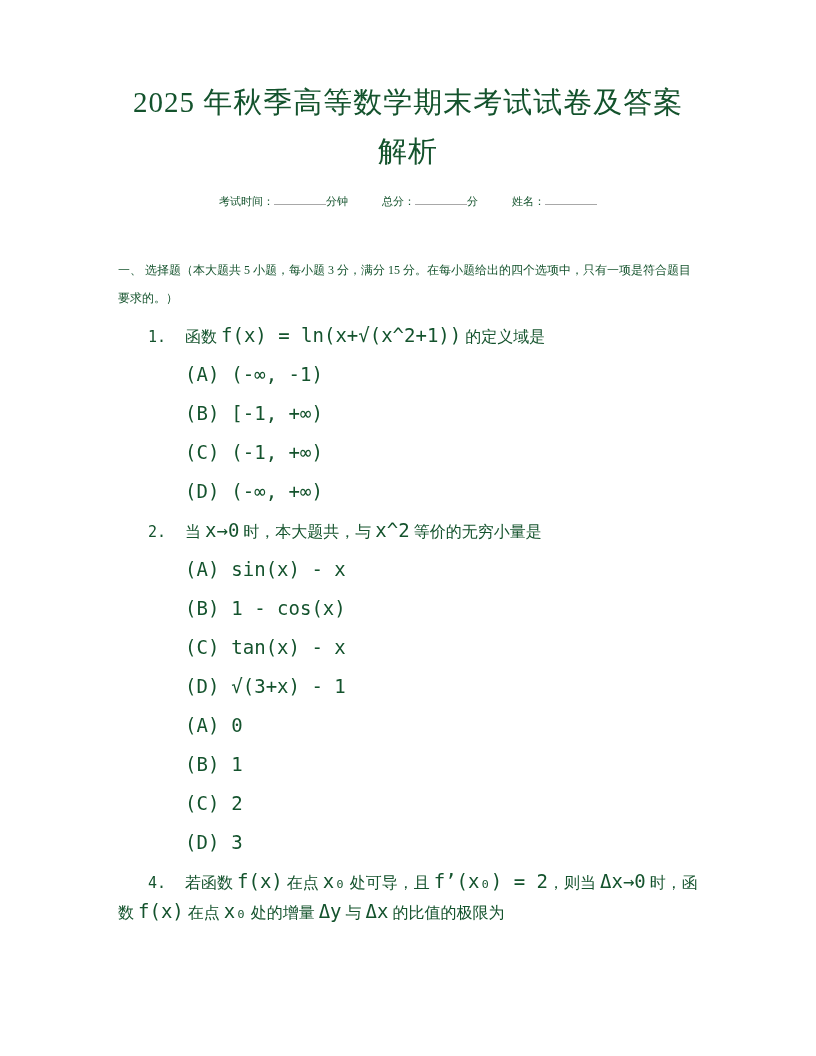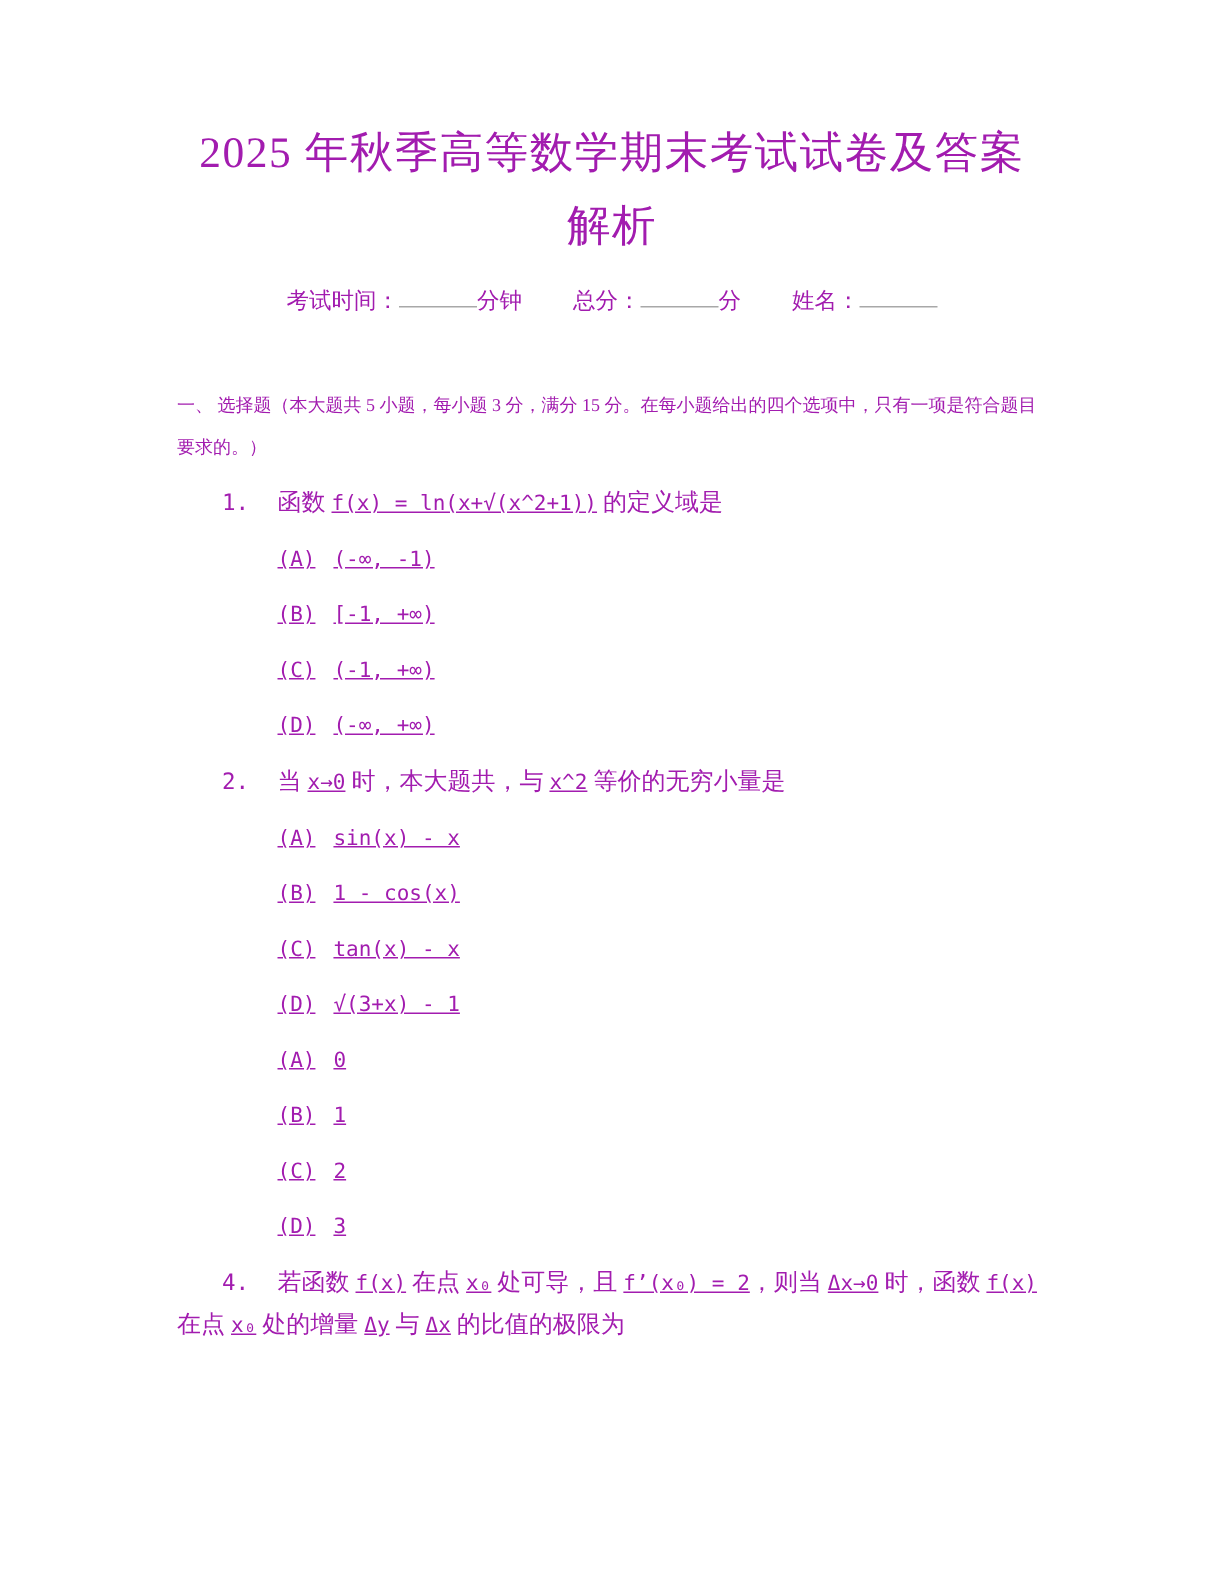--- a/index.html
+++ b/index.html
@@ -2,36 +2,36 @@
 <html><head>
 <meta charset="utf-8">
 <style>
   html, body { margin: 0; padding: 0; background: #ffffff; }
   .page {
     position: relative;
     width: 816px;
     height: 1056px;
     box-sizing: border-box;
     background: #ffffff;
-    color: #a21caf;
+    color: #14532d;
     font-family: "Liberation Serif", "DejaVu Serif", serif;
     padding: 78px 118px 0 118px;
     overflow: hidden;
   }
   .title {
     font-size: 29px;
     font-weight: normal;
     line-height: 49px;
     text-align: center;
     margin: 0 0 11px 0;
     letter-spacing: 1px;
   }
   .meta {
     text-align: center;
-    font-size: 15px;
+    font-size: 11px;
     line-height: 28px;
     margin: 0 0 41px 0;
     white-space: nowrap;
   }
   .meta-group { display: inline-block; }
   .meta-group + .meta-group { margin-left: 34px; }
   .blank {
     display: inline-block;
     width: 52px;
     height: 15px;
@@ -51,22 +51,21 @@
   }
   .qnum {
     display: inline-block;
     width: 37px;
     text-indent: 0;
     font-family: "DejaVu Sans Mono", monospace;
     font-size: 15px;
   }
   .math {
     font-family: "DejaVu Sans Mono", monospace;
-    font-size: 14px;
-    text-decoration: underline;
+    font-size: 19px;
   }
   .option {
     font-size: 16px;
     line-height: 28px;
     margin: 0 0 9px 0;
     padding-left: 67px;
   }
   .opt-label { margin-right: 12px; }
 </style>
 </head>

